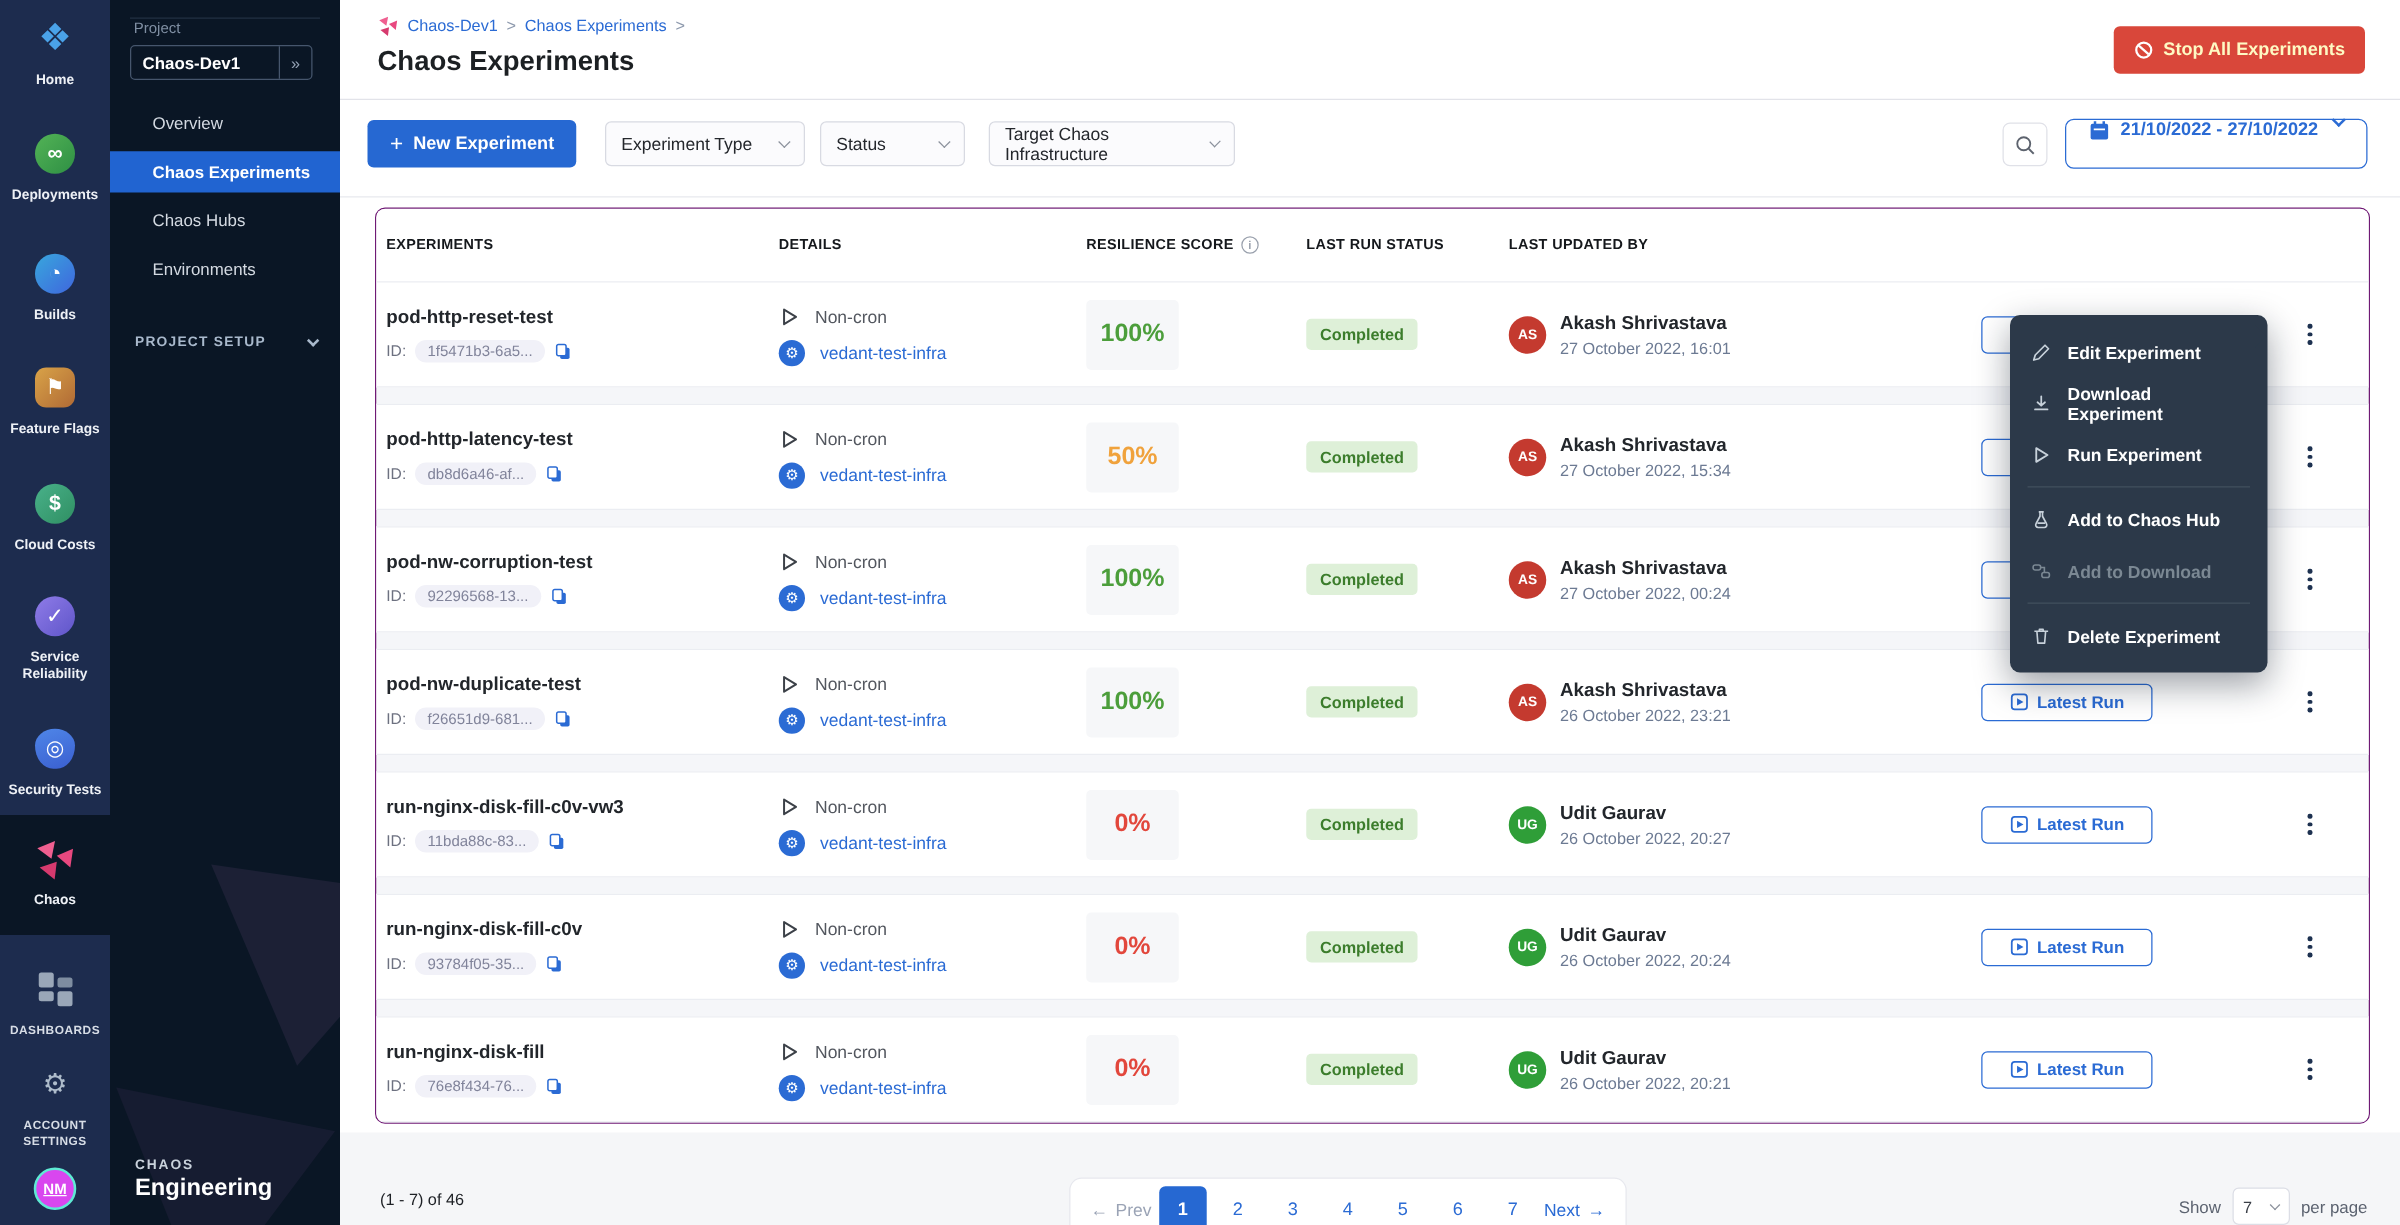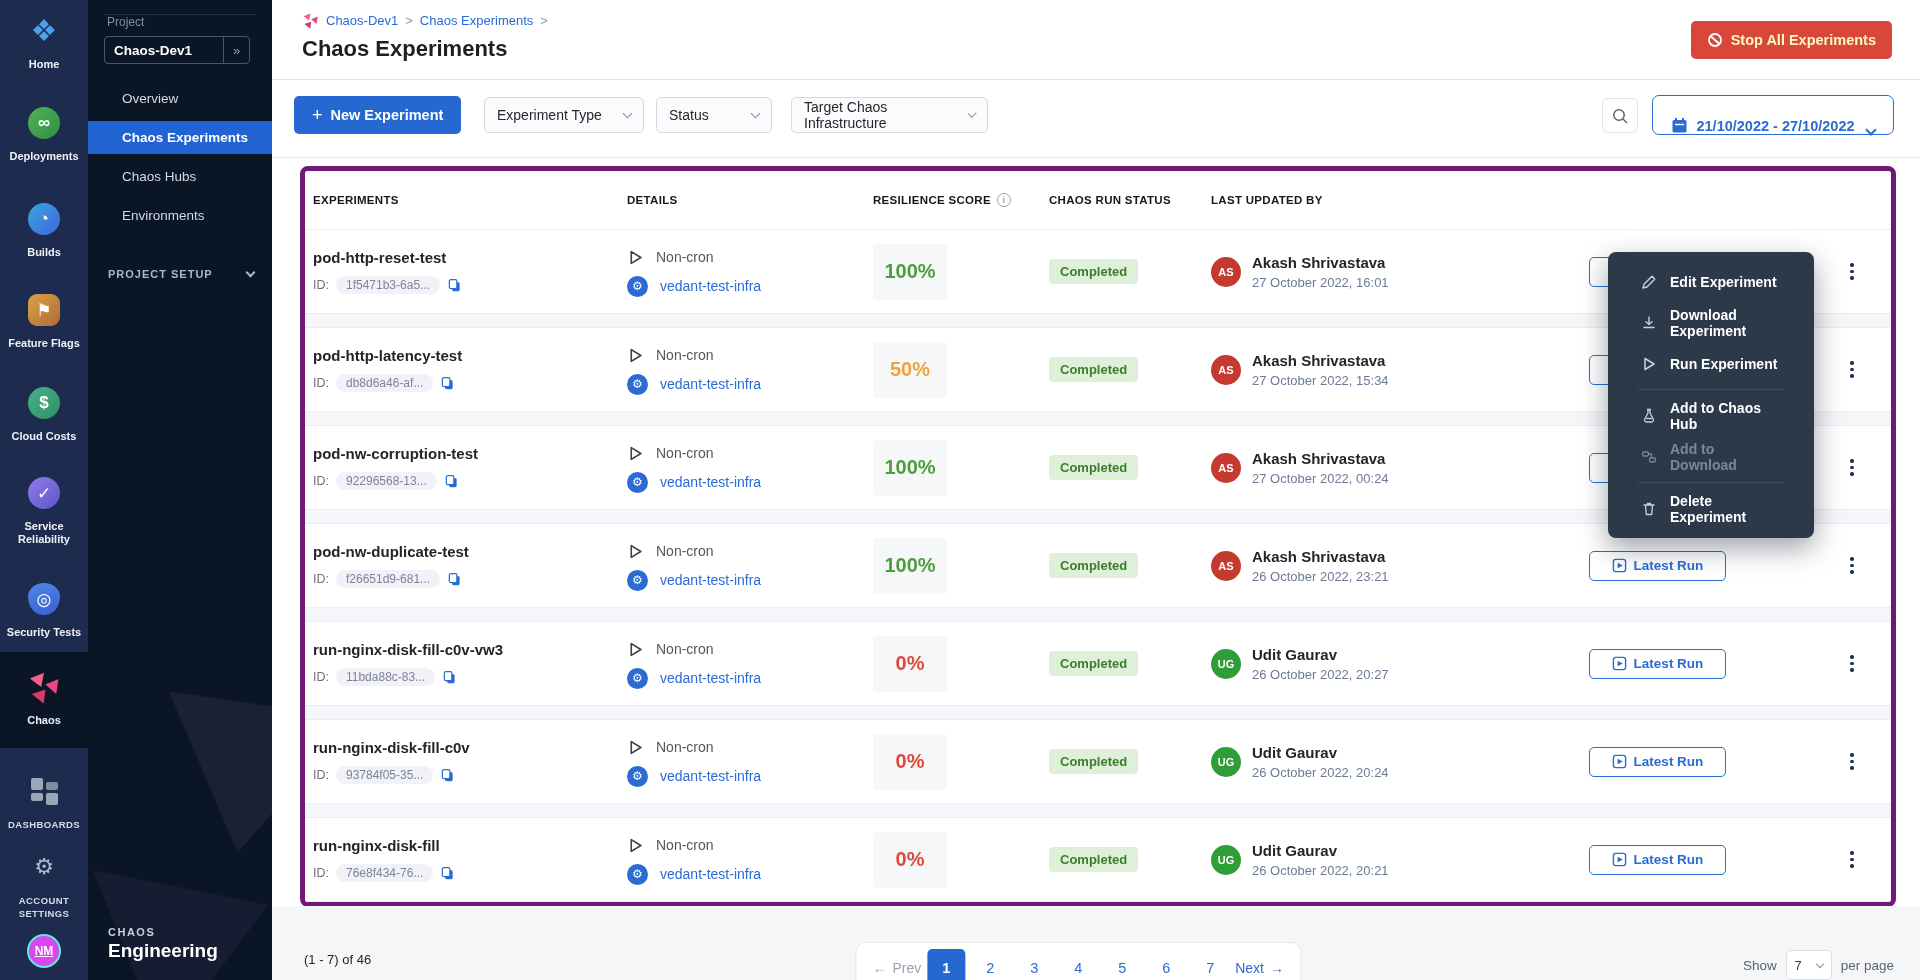--- a/index.html
+++ b/index.html
@@ -65,25 +65,25 @@
   .new-btn { position:absolute; left:22px; top:96px; height:38px; background:#2668d2; border:none; border-radius:5px;
     color:#fff; font-size:14.5px; font-weight:700; padding:0 18px; display:flex; align-items:center; gap:8px; cursor:pointer; }
   .new-btn .plus { font-size:18px; font-weight:400; }
   .filter { position:absolute; top:97px; height:36px; background:#fbfbfd; border:1px solid #d8dae2; border-radius:5px;
     font-size:14px; color:#24272c; display:flex; align-items:center; justify-content:space-between; padding:0 12px; cursor:pointer; }
   .filter .fcar { width:7px; height:7px; border-right:1.6px solid #8b919c; border-bottom:1.6px solid #8b919c; transform:rotate(45deg); margin:-3px 0 0 18px; }
   .f1 { left:212px; width:160px; } .f2 { left:384px; width:116px; } .f3 { left:519px; width:197px; }
   .search-btn { position:absolute; left:1330px; top:98px; width:36px; height:35px; border:1px solid #e0e1e8; background:#fff;
     border-radius:6px; display:flex; align-items:center; justify-content:center; cursor:pointer; }
   .date-btn { position:absolute; left:1380px; top:95px; width:242px; height:40px; border:1.6px solid #2b6bd4; background:#fff;
-    border-radius:7px; color:#2b6bd4; font-size:14.5px; font-weight:700; display:flex; align-items:flex-end; justify-content:center; gap:8px; cursor:pointer; }
+    border-radius:7px; color:#2b6bd4; font-size:14.5px; font-weight:700; display:flex; align-items:flex-start; justify-content:center; gap:8px; cursor:pointer; }
   .date-btn .dcar { width:8px; height:8px; border-right:2.2px solid #2b6bd4; border-bottom:2.2px solid #2b6bd4; transform:rotate(45deg); margin-top:-4px; margin-left:4px; }
 
   
-  .table-card { position:absolute; left:28px; top:166px; width:1596px; background:#f5f6f9; border:5px solid #701a75; border-radius:8px; overflow:hidden; }
+  .table-card { position:absolute; left:28px; top:166px; width:1596px; background:#f5f6f9; border:1px solid #701a75; border-radius:8px; overflow:hidden; }
   .tgrid { display:grid; grid-template-columns:314px 246px 176px 162px 378px 250px 1fr; align-items:center; padding:0 8px; }
   .thead { background:#fff; height:58px; }
   .thead span { font-size:11.5px; font-weight:700; color:#15181c; letter-spacing:.3px; display:flex; align-items:center; gap:6px; }
   .info-i { width:14px; height:14px; border:1px solid #9aa1ad; border-radius:50%; color:#9aa1ad; font-size:9px; font-weight:700;
     display:inline-flex; align-items:center; justify-content:center; font-style:normal; }
   .trow { background:#fff; height:85px; margin-bottom:13px; border-top:1px solid #ebedf2; border-bottom:1px solid #ebedf2; }
   .trow:last-child { margin-bottom:0; }
   .exp-name { font-size:15px; font-weight:700; color:#22262b; margin-bottom:10px; }
   .idline { display:flex; align-items:center; gap:7px; font-size:12.5px; color:#6d7180; }
   .id-pill { background:#f1f1f8; border-radius:10px; padding:2px 10px; color:#80839a; font-size:12px; }
@@ -100,21 +100,21 @@
   .uav { width:30px; height:30px; border-radius:50%; color:#fff; font-size:11px; font-weight:700; display:flex; align-items:center; justify-content:center; flex:none; }
   .uav.red { background:#c43a2f; } .uav.green { background:#2f9e38; }
   .uname { font-size:15px; font-weight:700; color:#22262b; margin-bottom:4px; }
   .udate { font-size:13px; color:#6c7a93; }
   .run-btn { height:30px; width:137px; border:1.4px solid #2b6bd4; background:#fff; border-radius:5px; color:#2b6bd4;
     font-size:13.5px; font-weight:700; display:flex; align-items:center; justify-content:center; gap:7px; cursor:pointer; }
   .kebab { width:26px; height:30px; display:flex; flex-direction:column; align-items:center; justify-content:center; gap:3px; cursor:pointer; }
   .kebab span { width:3.5px; height:3.5px; border-radius:50%; background:#1d3least; background:#1d3150; display:block; }
 
   
-  .ctx-menu { position:absolute; left:1336px; top:252px; width:206px; background:#2c3949; border-radius:8px; padding:9px 16px;
+  .ctx-menu { position:absolute; left:1336px; top:252px; width:206px; background:#2c3949; border-radius:8px; padding:9px 0;
     box-shadow:0 10px 28px rgba(10,20,35,.4); z-index:40; }
   .ctx-menu::after { content:""; position:absolute; right:-8px; top:8px; border:9px solid transparent; border-left-color:#2c3949; }
   .mi { height:41px; display:flex; align-items:center; gap:13px; padding:0 17px; color:#fff; font-size:14px; font-weight:600; cursor:pointer; }
   .mi svg { flex:none; }
   .mi.disabled { color:#7b8893; cursor:default; }
   .mdiv { border-top:1px solid #41505e; margin:5px 14px; }
 
   
   .foot { position:absolute; left:0; top:906px; width:1648px; height:74px; background:#f5f6f8; }
   .pg-sum { position:absolute; left:32px; top:46px; font-size:13px; color:#1e2126; }
@@ -313,21 +313,21 @@
   <div class="hdiv2"></div>
 
   <div class="table-card">
     <div class="tgrid thead">
       <span>EXPERIMENTS</span>
       <span>DETAILS</span>
       <span>
           <i style="font-style:normal">RESILIENCE SCORE</i>
         <i class="info-i">i</i>
         </span>
-      <span>CHAOS RUN STATUS</span>
+      <span>LAST RUN STATUS</span>
       <span>LAST UPDATED BY</span>
     </div>
 
     <div>
 
         <div class="tgrid trow">
           <div>
             <div class="exp-name">pod-http-reset-test</div>
             <div class="idline">
               <span>ID:</span>

